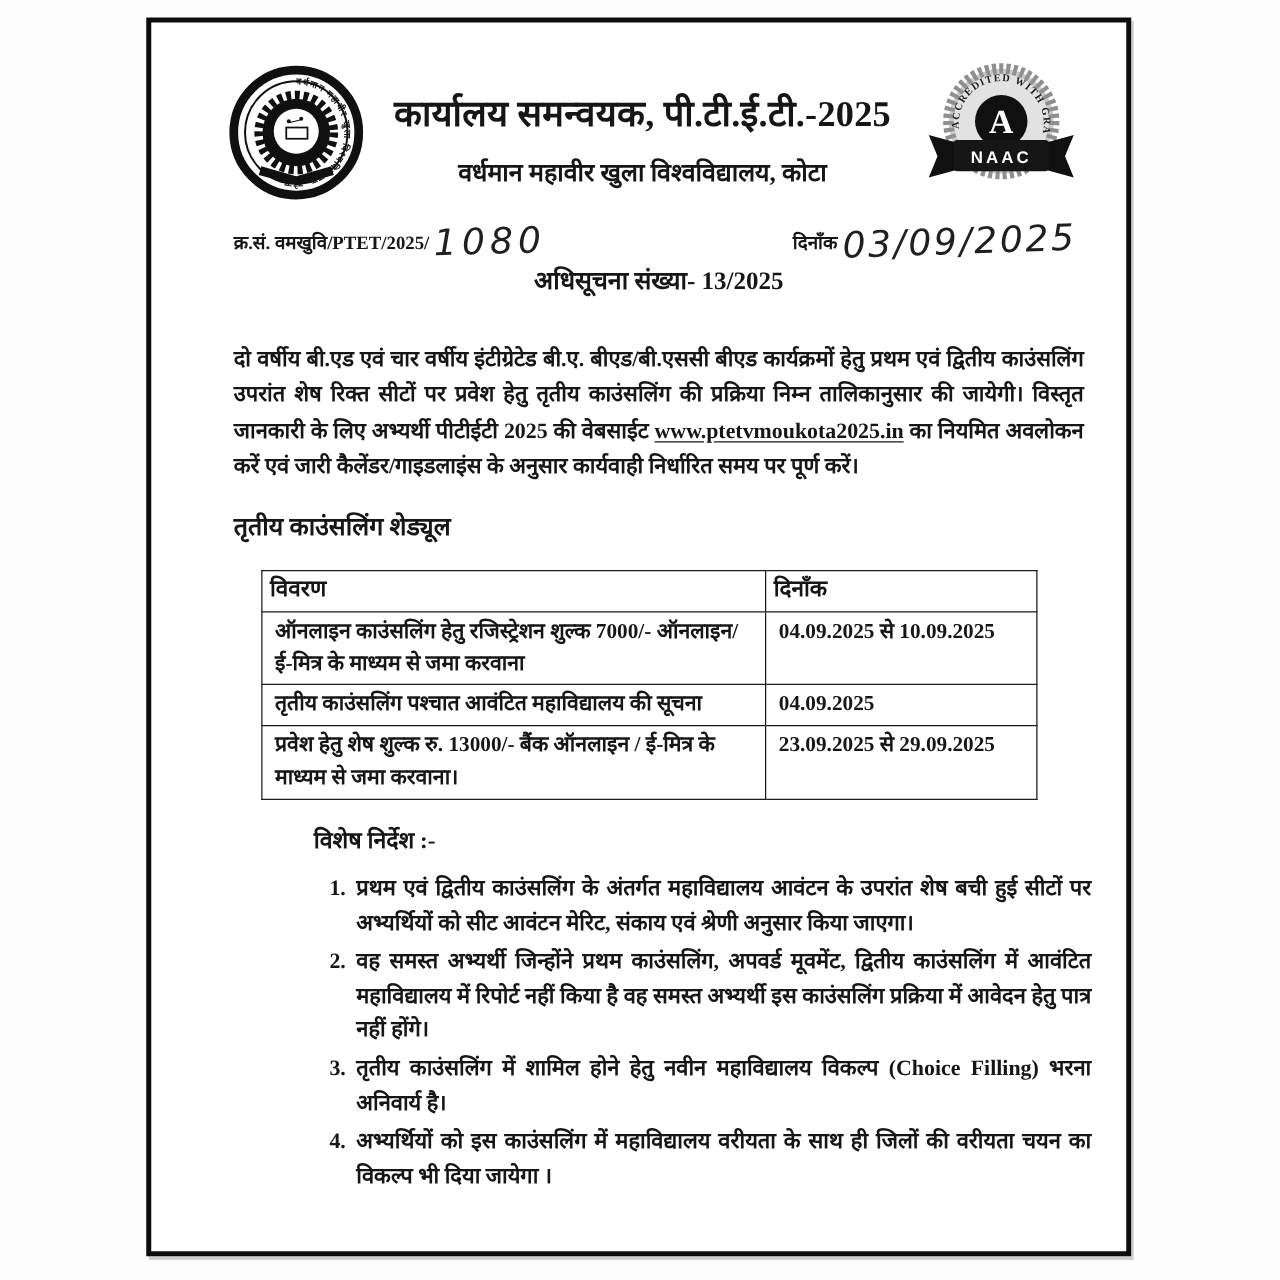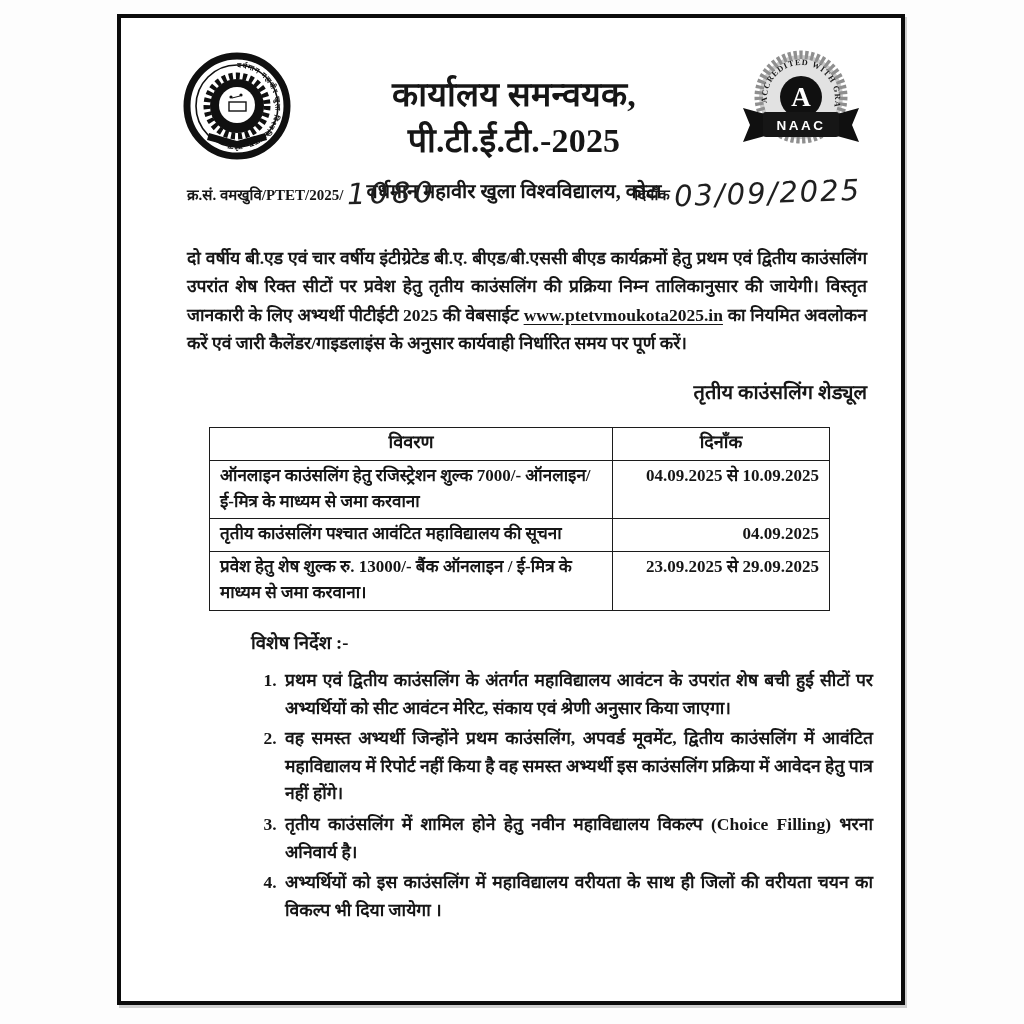--- a/index.html
+++ b/index.html
@@ -10,52 +10,52 @@
   }
   .page{
     position:absolute;left:117px;top:14px;width:788px;height:991px;
     border:4px solid #0c0c0c;background:#fff;box-sizing:border-box;
     padding:34px 34px 0 66px;box-shadow:2px 3px 0 rgba(0,0,0,.18);
   }
   
   .header-row{display:flex;align-items:flex-start;height:108px;}
   .logo-wrap{width:112px;flex:0 0 112px;margin-left:-6px;}
   .head-center{flex:1;text-align:center;}
-  .doc-title{font-size:34px;font-weight:700;margin-top:18px;letter-spacing:.2px;text-align:center;}
+  .doc-title{font-size:29px;font-weight:700;margin-top:18px;letter-spacing:.2px;text-align:center;}
   .doc-subtitle{font-size:20px;font-weight:700;margin-top:15px;}
   .naac-wrap{width:132px;flex:0 0 132px;margin-top:-2px;}
   
   .ref-row{display:flex;justify-content:space-between;align-items:flex-end;margin-top:4px;height:44px;}
   .ref-left,.ref-right{display:flex;align-items:flex-end;gap:4px;}
   .ref-label{font-size:15px;font-weight:700;padding-bottom:4px;}
   .hand{
     font-family:"DejaVu Sans","Liberation Sans",sans-serif;
     font-style:italic;font-weight:400;color:#1f1f1f;
   }
   .hand-number{font-size:29px;letter-spacing:4px;transform:rotate(-1.5deg);line-height:1;}
   .hand-date{font-size:29px;letter-spacing:2px;transform:rotate(-2deg);line-height:1;margin-right:2px;}
   .ref-right{margin-right:4px;}
   
   .notification{text-align:center;font-size:20px;font-weight:700;margin-top:2px;}
   
   .intro{margin-top:36px;font-size:17.5px;line-height:1.62;text-align:justify;font-weight:600;}
   .intro .weblink{font-weight:700;text-decoration:underline;text-underline-offset:3px;}
   
-  .schedule-title{text-align:right;font-size:20px;font-weight:700;margin-top:21px;}
+  .schedule-title{text-align:left;font-size:20px;font-weight:700;margin-top:21px;}
   table.schedule{
     border-collapse:collapse;margin:22px 0 0 22px;width:620px;
     font-size:17px;table-layout:fixed;
   }
   table.schedule th,table.schedule td{
     border:1.7px solid #1c1c1c;padding:2px 10px 4px 10px;line-height:1.52;font-weight:600;
   }
-  table.schedule th{font-size:18px;text-align:center;font-weight:700;padding:1px 6px 3px 6px;}
+  table.schedule th{font-size:18px;text-align:left;font-weight:700;padding:1px 6px 3px 6px;}
   table.schedule col.c-desc{width:403px;}
   table.schedule col.c-date{width:217px;}
-  td.date-cell{vertical-align:top;white-space:nowrap;text-align:right;}
+  td.date-cell{vertical-align:top;white-space:nowrap;}
   
   .instructions{margin-top:18px;margin-left:64px;}
   .instructions-heading{font-size:18.5px;font-weight:700;}
   ol.instr-list{margin:13px 0 0 0;padding-left:30px;}
   ol.instr-list li{
     font-size:17.5px;line-height:1.58;font-weight:600;text-align:justify;
     margin-bottom:3px;padding-left:4px;width:588px;
   }
 </style>
 </head>
@@ -115,20 +115,21 @@
     <div class="ref-left">
       <span class="ref-label">क्र.सं. वमखुवि/PTET/2025/</span>
       <span class="hand hand-number">1080</span>
     </div>
     <div class="ref-right">
       <span class="ref-label">दिनाँक</span>
       <span class="hand hand-date">03/09/2025</span>
     </div>
   </div>
 
+  <div class="notification">अधिसूचना संख्या- 13/2025</div>
 
   <div class="intro"><span>दो वर्षीय बी.एड एवं चार वर्षीय इंटीग्रेटेड बी.ए. बीएड/बी.एससी बीएड कार्यक्रमों हेतु प्रथम एवं द्वितीय काउंसलिंग उपरांत शेष रिक्त सीटों पर प्रवेश हेतु तृतीय काउंसलिंग की प्रक्रिया निम्न तालिकानुसार की जायेगी। विस्तृत जानकारी के लिए अभ्यर्थी पीटीईटी 2025 की वेबसाईट </span><span class="weblink">www.ptetvmoukota2025.in</span><span> का नियमित अवलोकन करें एवं जारी कैलेंडर/गाइडलाइंस के अनुसार कार्यवाही निर्धारित समय पर पूर्ण करें।</span></div>
 
   <div class="schedule-title">तृतीय काउंसलिंग शेड्यूल</div>
 
   <table class="schedule">
     <colgroup>
         <col class="c-desc">
         <col class="c-date">
       </colgroup>

